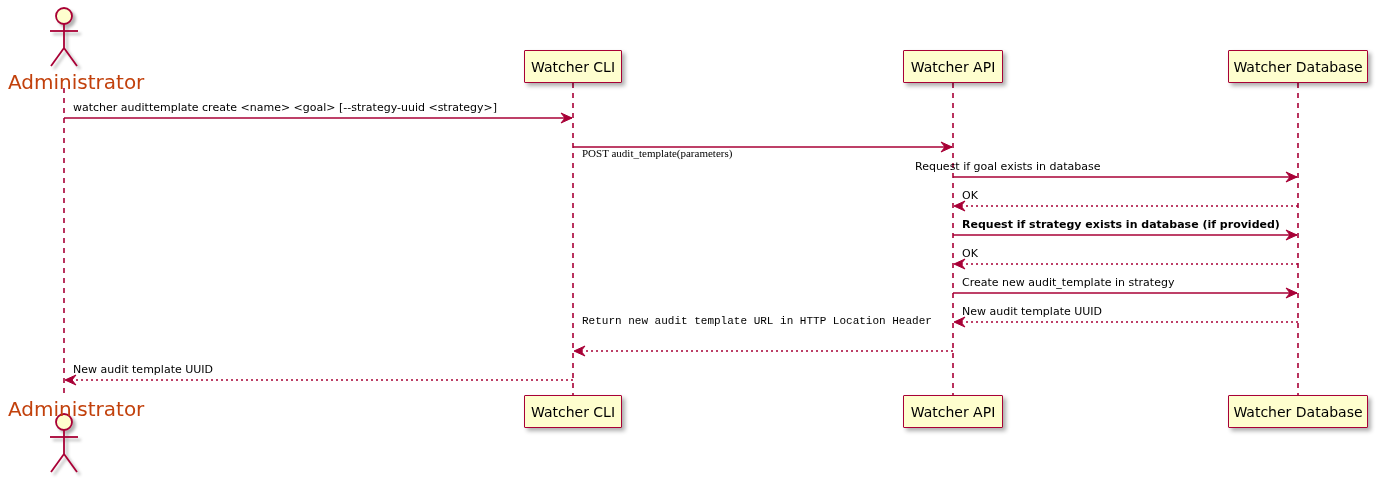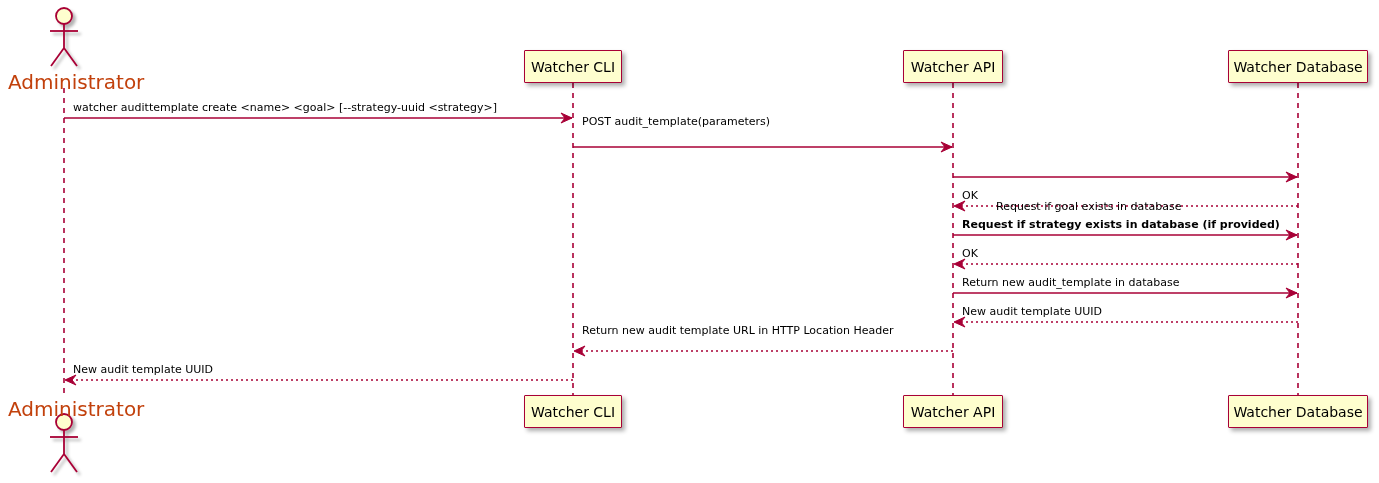--- a/index.html
+++ b/index.html
@@ -130,24 +130,24 @@
       <div class="participant-box" style="left: 1228px; top: 395px; width: 140px; height: 33px;">Watcher Database</div>
     </div>
 
   <div id="actor-labels">
       <div class="actor-label" style="left: 8px; top: 70px;">Administrator</div>
       <div class="actor-label" style="left: 8px; top: 397px;">Administrator</div>
     </div>
 
   <div id="msg-labels">
       <div class="msg-label" style="left: 73px; top: 101px;">watcher audittemplate create &lt;name&gt; &lt;goal&gt; [--strategy-uuid &lt;strategy&gt;]</div>
-      <div class="msg-label" style="left: 582px; top: 115px;">POST audit_template(parameters)</div>
-      <div class="msg-label" style="left: 996px; top: 160px; margin-top: 40px;">Request if goal exists in database</div>
+      <div class="msg-label" style="left: 582px; top: 146px; font-family: Liberation Serif, serif;">POST audit_template(parameters)</div>
+      <div class="msg-label" style="left: 915px; top: 160px;">Request if goal exists in database</div>
       <div class="msg-label" style="left: 962px; top: 189px;">OK</div>
       <div class="msg-label" style="left: 962px; top: 218px; font-weight: bold;">Request if strategy exists in database (if provided)</div>
       <div class="msg-label" style="left: 962px; top: 247px;">OK</div>
-      <div class="msg-label" style="left: 962px; top: 276px;">Return new audit_template in database</div>
+      <div class="msg-label" style="left: 962px; top: 276px;">Create new audit_template in strategy</div>
       <div class="msg-label" style="left: 962px; top: 305px;">New audit template UUID</div>
-      <div class="msg-label" style="left: 582px; top: 324px;">Return new audit template URL in HTTP Location Header</div>
+      <div class="msg-label" style="left: 582px; top: 314px; font-family: Liberation Mono, monospace;">Return new audit template URL in HTTP Location Header</div>
       <div class="msg-label" style="left: 73px; top: 363px;">New audit template UUID</div>
     </div>
 
 </div>
 
 </body></html>

